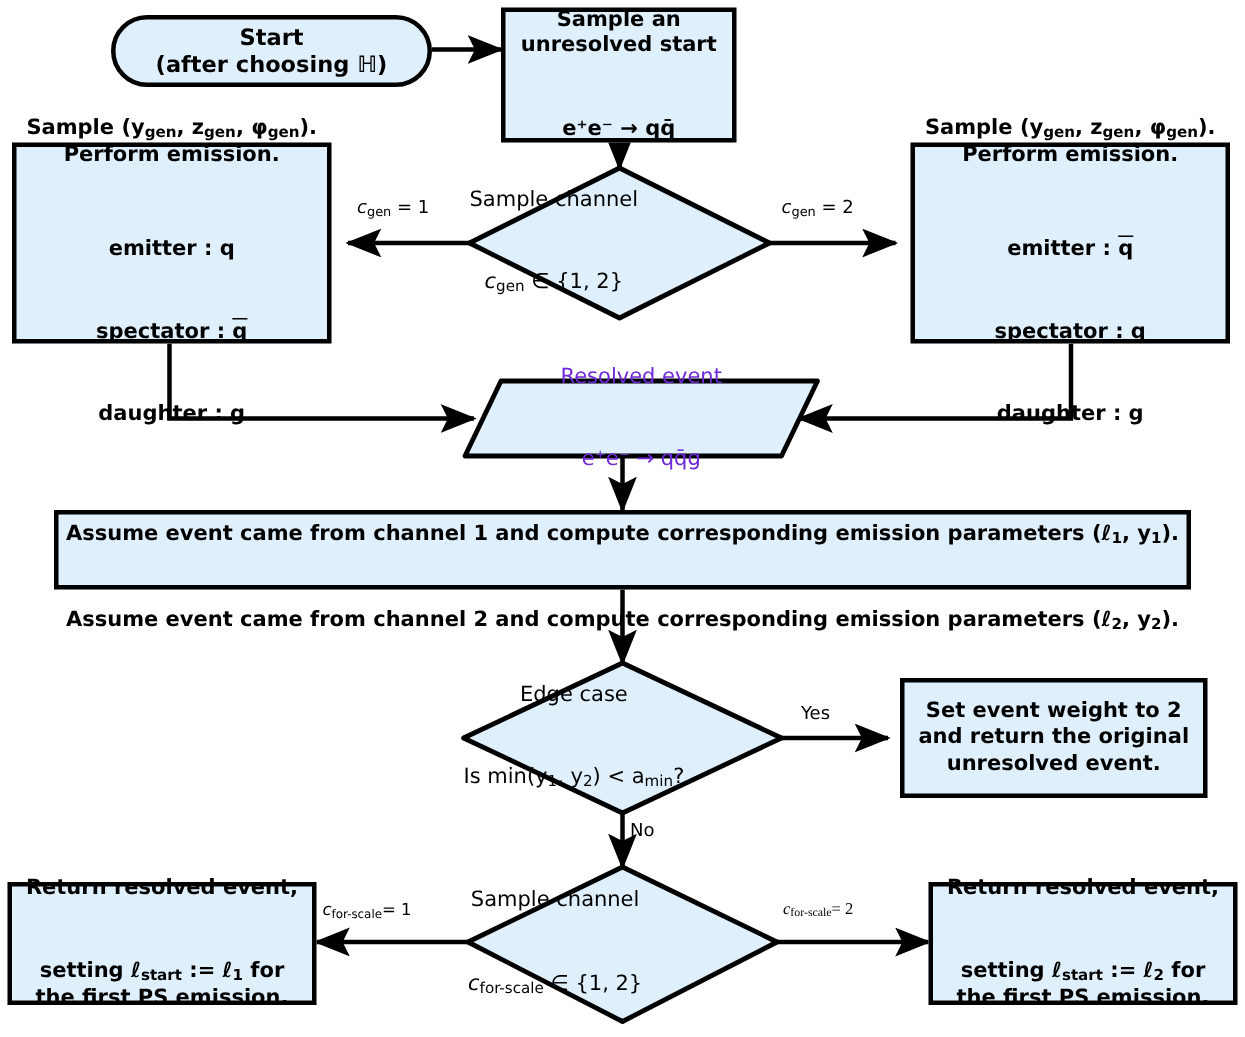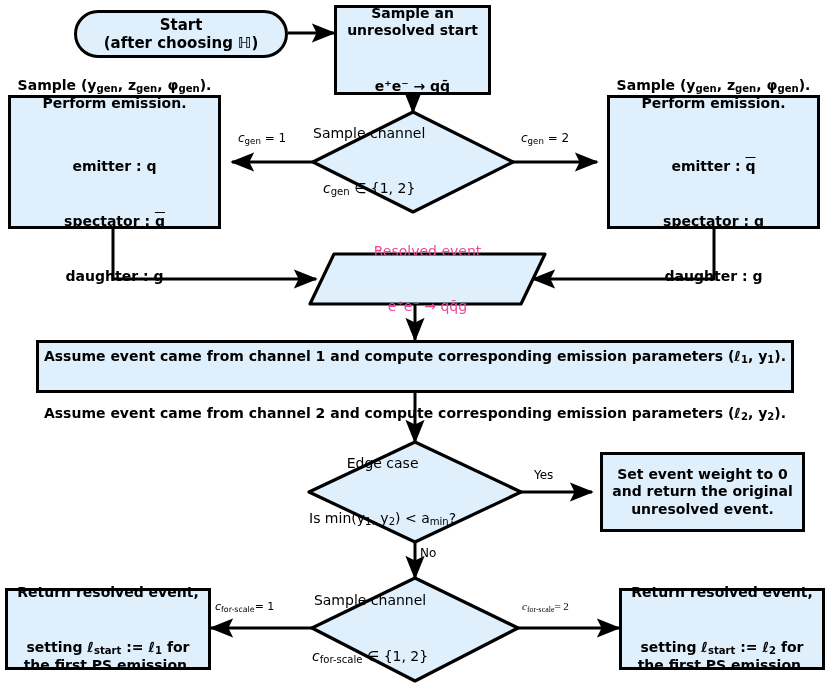--- a/index.html
+++ b/index.html
@@ -62,21 +62,21 @@
   .para-wrap { position: absolute; }
   .para-wrap .plabel {
     position: absolute;
     left: 0; top: 0;
     width: 100%; height: 100%;
     display: flex;
     align-items: center;
     justify-content: center;
     text-align: center;
     line-height: 1.22;
-    color: #ec4899;
+    color: #6d28d9;
   }
   .edge-label {
     position: absolute;
     color: #000;
     white-space: nowrap;
   }
   .t15 { font-size: 15px; }
   .t14 { font-size: 14px; }
   .t12 { font-size: 12px; }
   .t11 { font-size: 11px; }
@@ -207,21 +207,21 @@
     <div class="dlabel t14">
       <div>
         <span class="blk">Edge case</span>
         <span class="blk nowrap"><span>Is min(y</span><sub>1</sub><span>, y</span><sub>2</sub><span>) &lt; a</span><sub>min</sub><span>?</span></span>
       </div>
     </div>
   </div>
 
   <div class="node rect t14" style="left:600px; top:452px; width:205px; height:80px;">
     <div>
-      <span class="blk">Set event weight to 0</span>
+      <span class="blk">Set event weight to 2</span>
       <span class="blk">and return the original</span>
       <span class="blk">unresolved event.</span>
     </div>
   </div>
 
   <div class="diamond-wrap" style="left:312px; top:578px; width:206px; height:103px;">
     <div class="dlabel t14">
       <div>
         <span class="blk">Sample channel</span>
         <span class="blk nowrap"><span class="ital">c</span><sub>for-scale</sub><span> ∈ {1, 2}</span></span>

